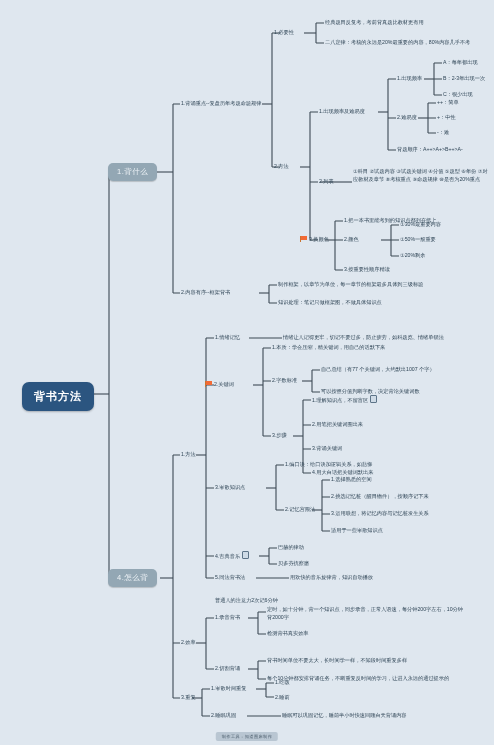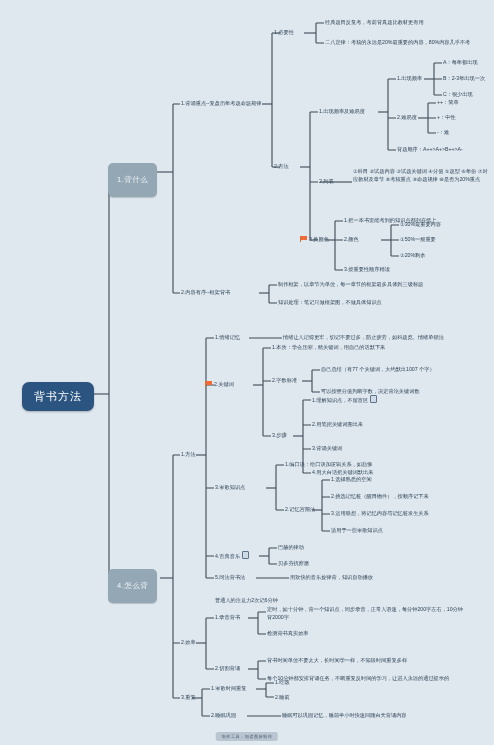--- a/index.html
+++ b/index.html
@@ -14,26 +14,27 @@
   svg.links{position:absolute;left:0;top:0;width:494px;height:745px;pointer-events:none;}
   .node{position:absolute;white-space:nowrap;}
 
   
   .root{
     background:#2b5580;color:#ffffff;
     border-radius:7px;
     padding:7px 12px;
     font-size:11px;letter-spacing:1px;
     box-shadow:0 1px 2px rgba(0,0,0,.25);
+    font-weight:bold;
   }
   
   .pill{
     background:#93a7b4;color:#eef3f7;
     border-radius:5px;
-    padding:12px 9px;
+    padding:4px 9px;
     font-size:7.5px;letter-spacing:.5px;
     box-shadow:0 1px 1px rgba(0,0,0,.18);
   }
   
   .txt{
     color:#2f4556;
     font-size:5.2px;
     line-height:1.55;
   }
   .txt.multi{white-space:normal;}

